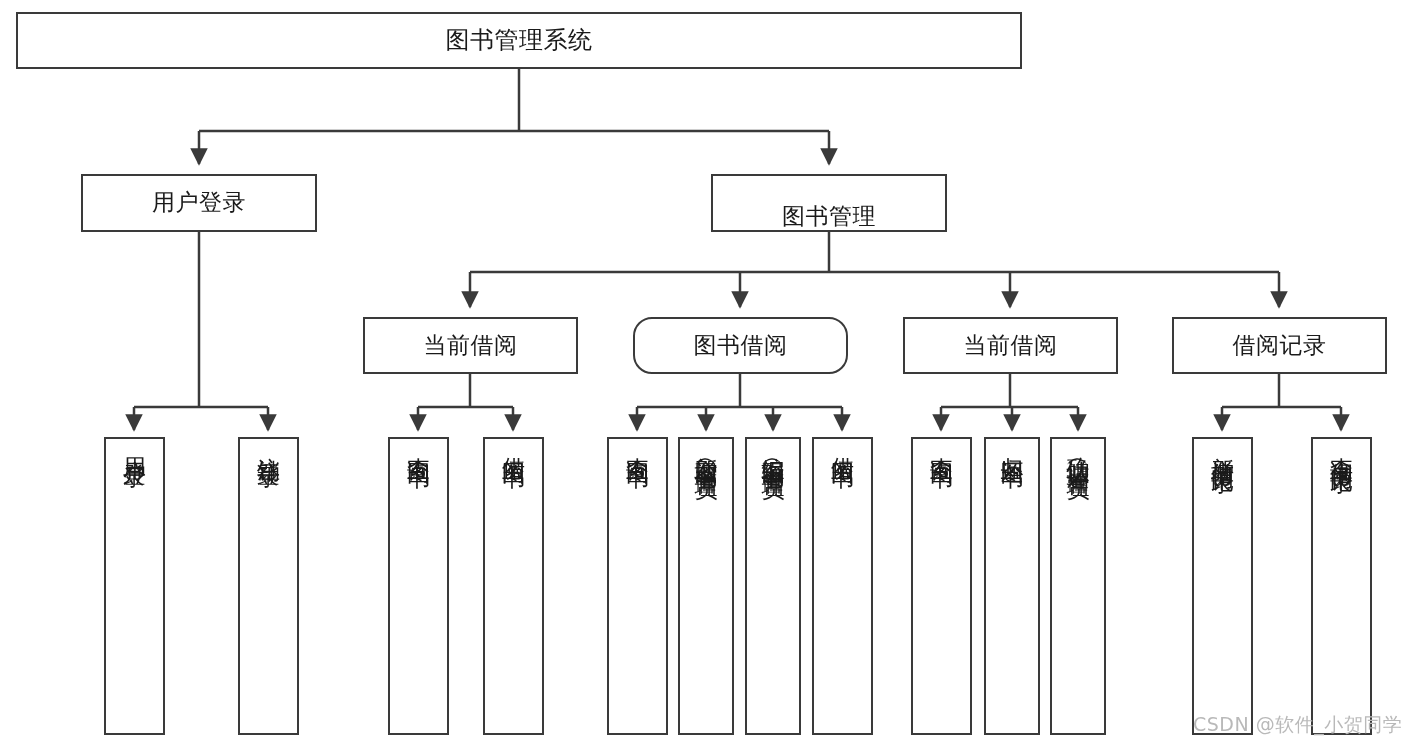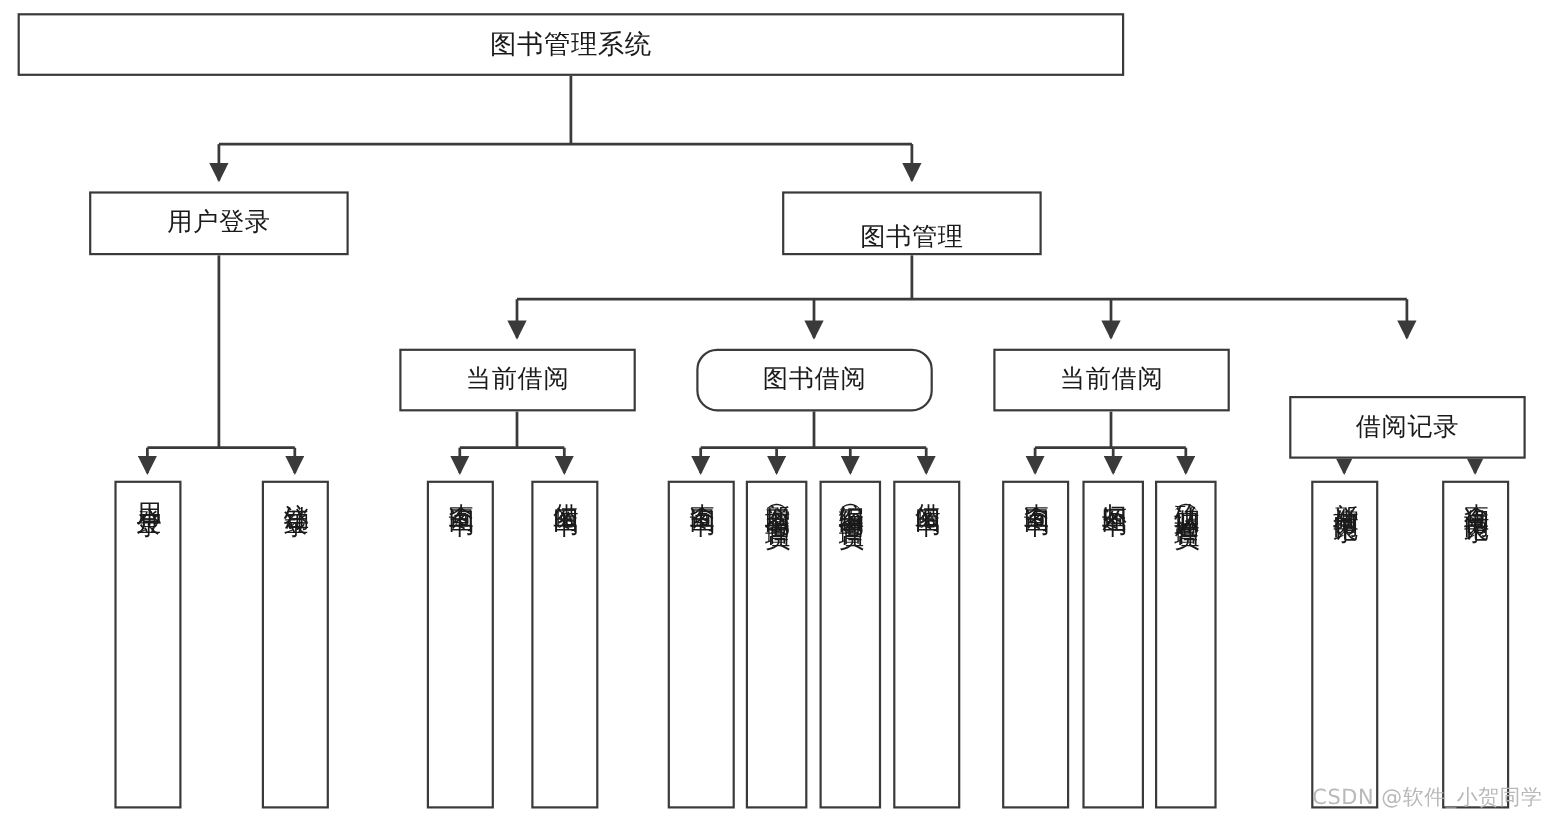--- a/index.html
+++ b/index.html
@@ -130,21 +130,21 @@
       </div>
       <div class="node horiz" style="left: 363px; top: 317px; width: 215px; height: 57px;">
         <span class="label">当前借阅</span>
       </div>
       <div class="node horiz" style="left: 633px; top: 317px; width: 215px; height: 57px; border-radius: 19px;">
         <span class="label">图书借阅</span>
       </div>
       <div class="node horiz" style="left: 903px; top: 317px; width: 215px; height: 57px;">
         <span class="label">当前借阅</span>
       </div>
-      <div class="node horiz" style="left: 1172px; top: 317px; width: 215px; height: 57px; margin-top: 43px;">
+      <div class="node horiz" style="left: 1172px; top: 317px; width: 215px; height: 57px;">
         <span class="label">借阅记录</span>
       </div>
       <div class="node vert" style="left: 104px; top: 437px; width: 61px; height: 298px;">
         <span class="label">用户登录</span>
       </div>
       <div class="node vert" style="left: 238px; top: 437px; width: 61px; height: 298px;">
         <span class="label">注销登录</span>
       </div>
       <div class="node vert" style="left: 388px; top: 437px; width: 61px; height: 298px;">
         <span class="label">查询图书</span>

